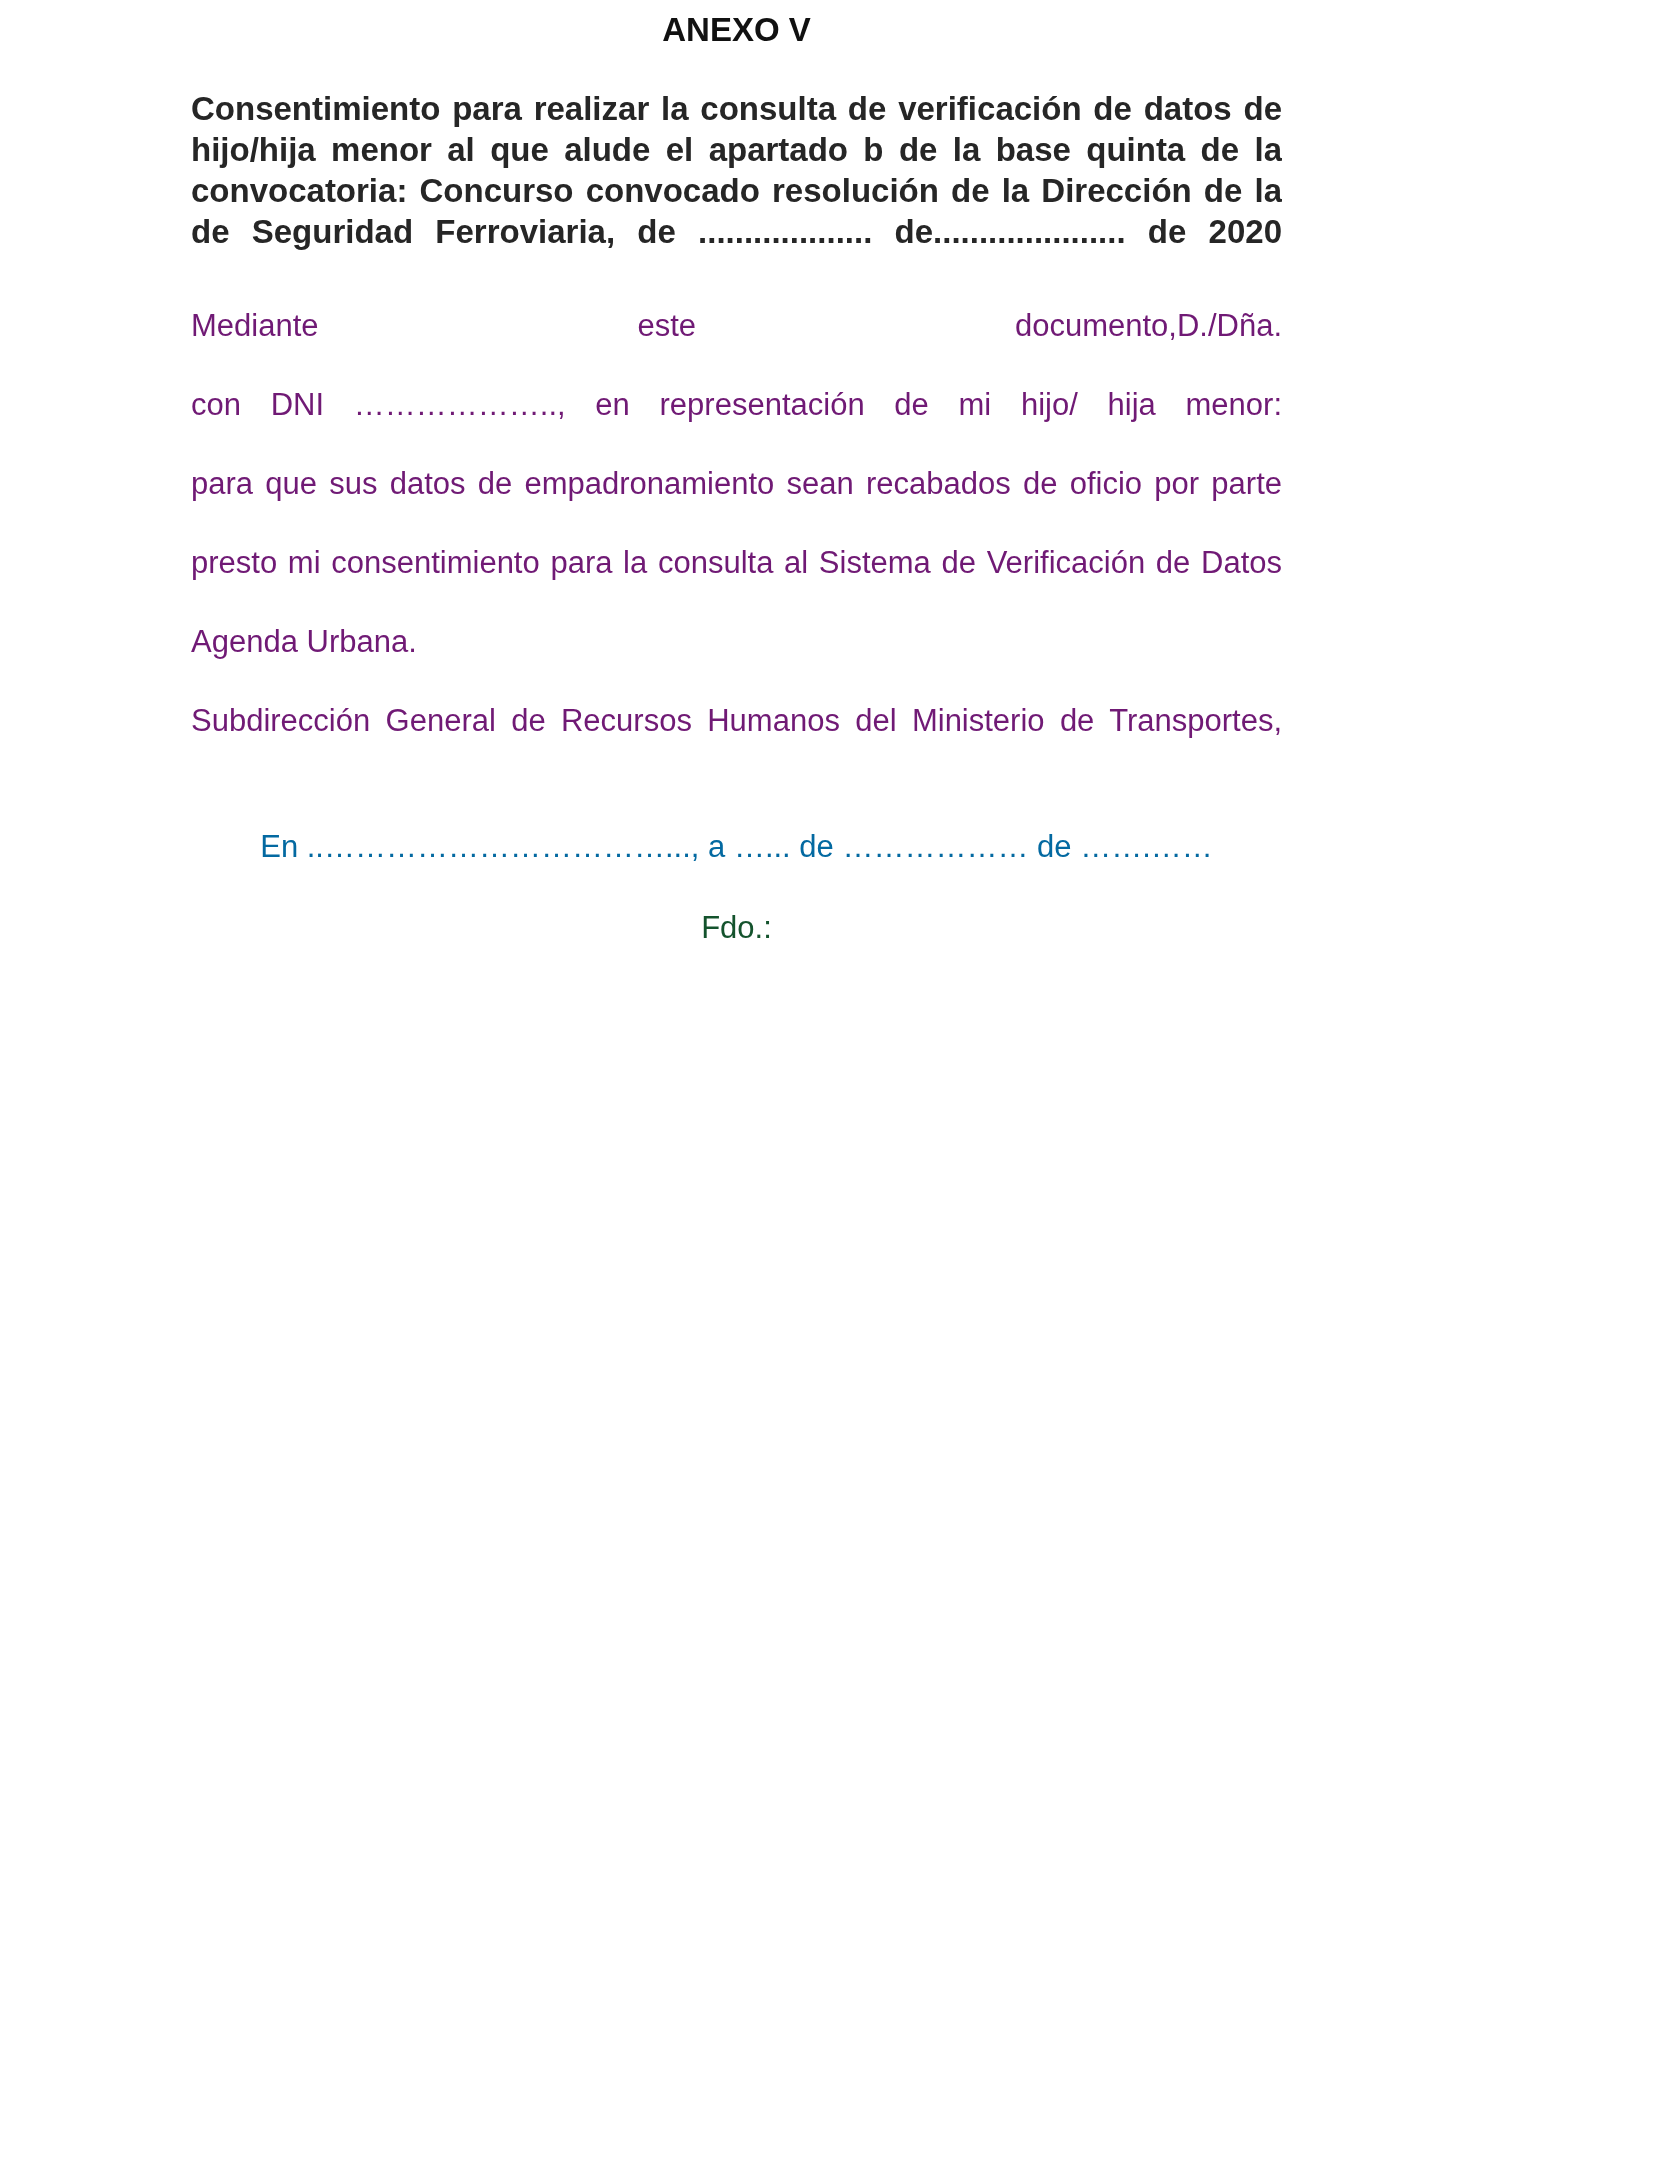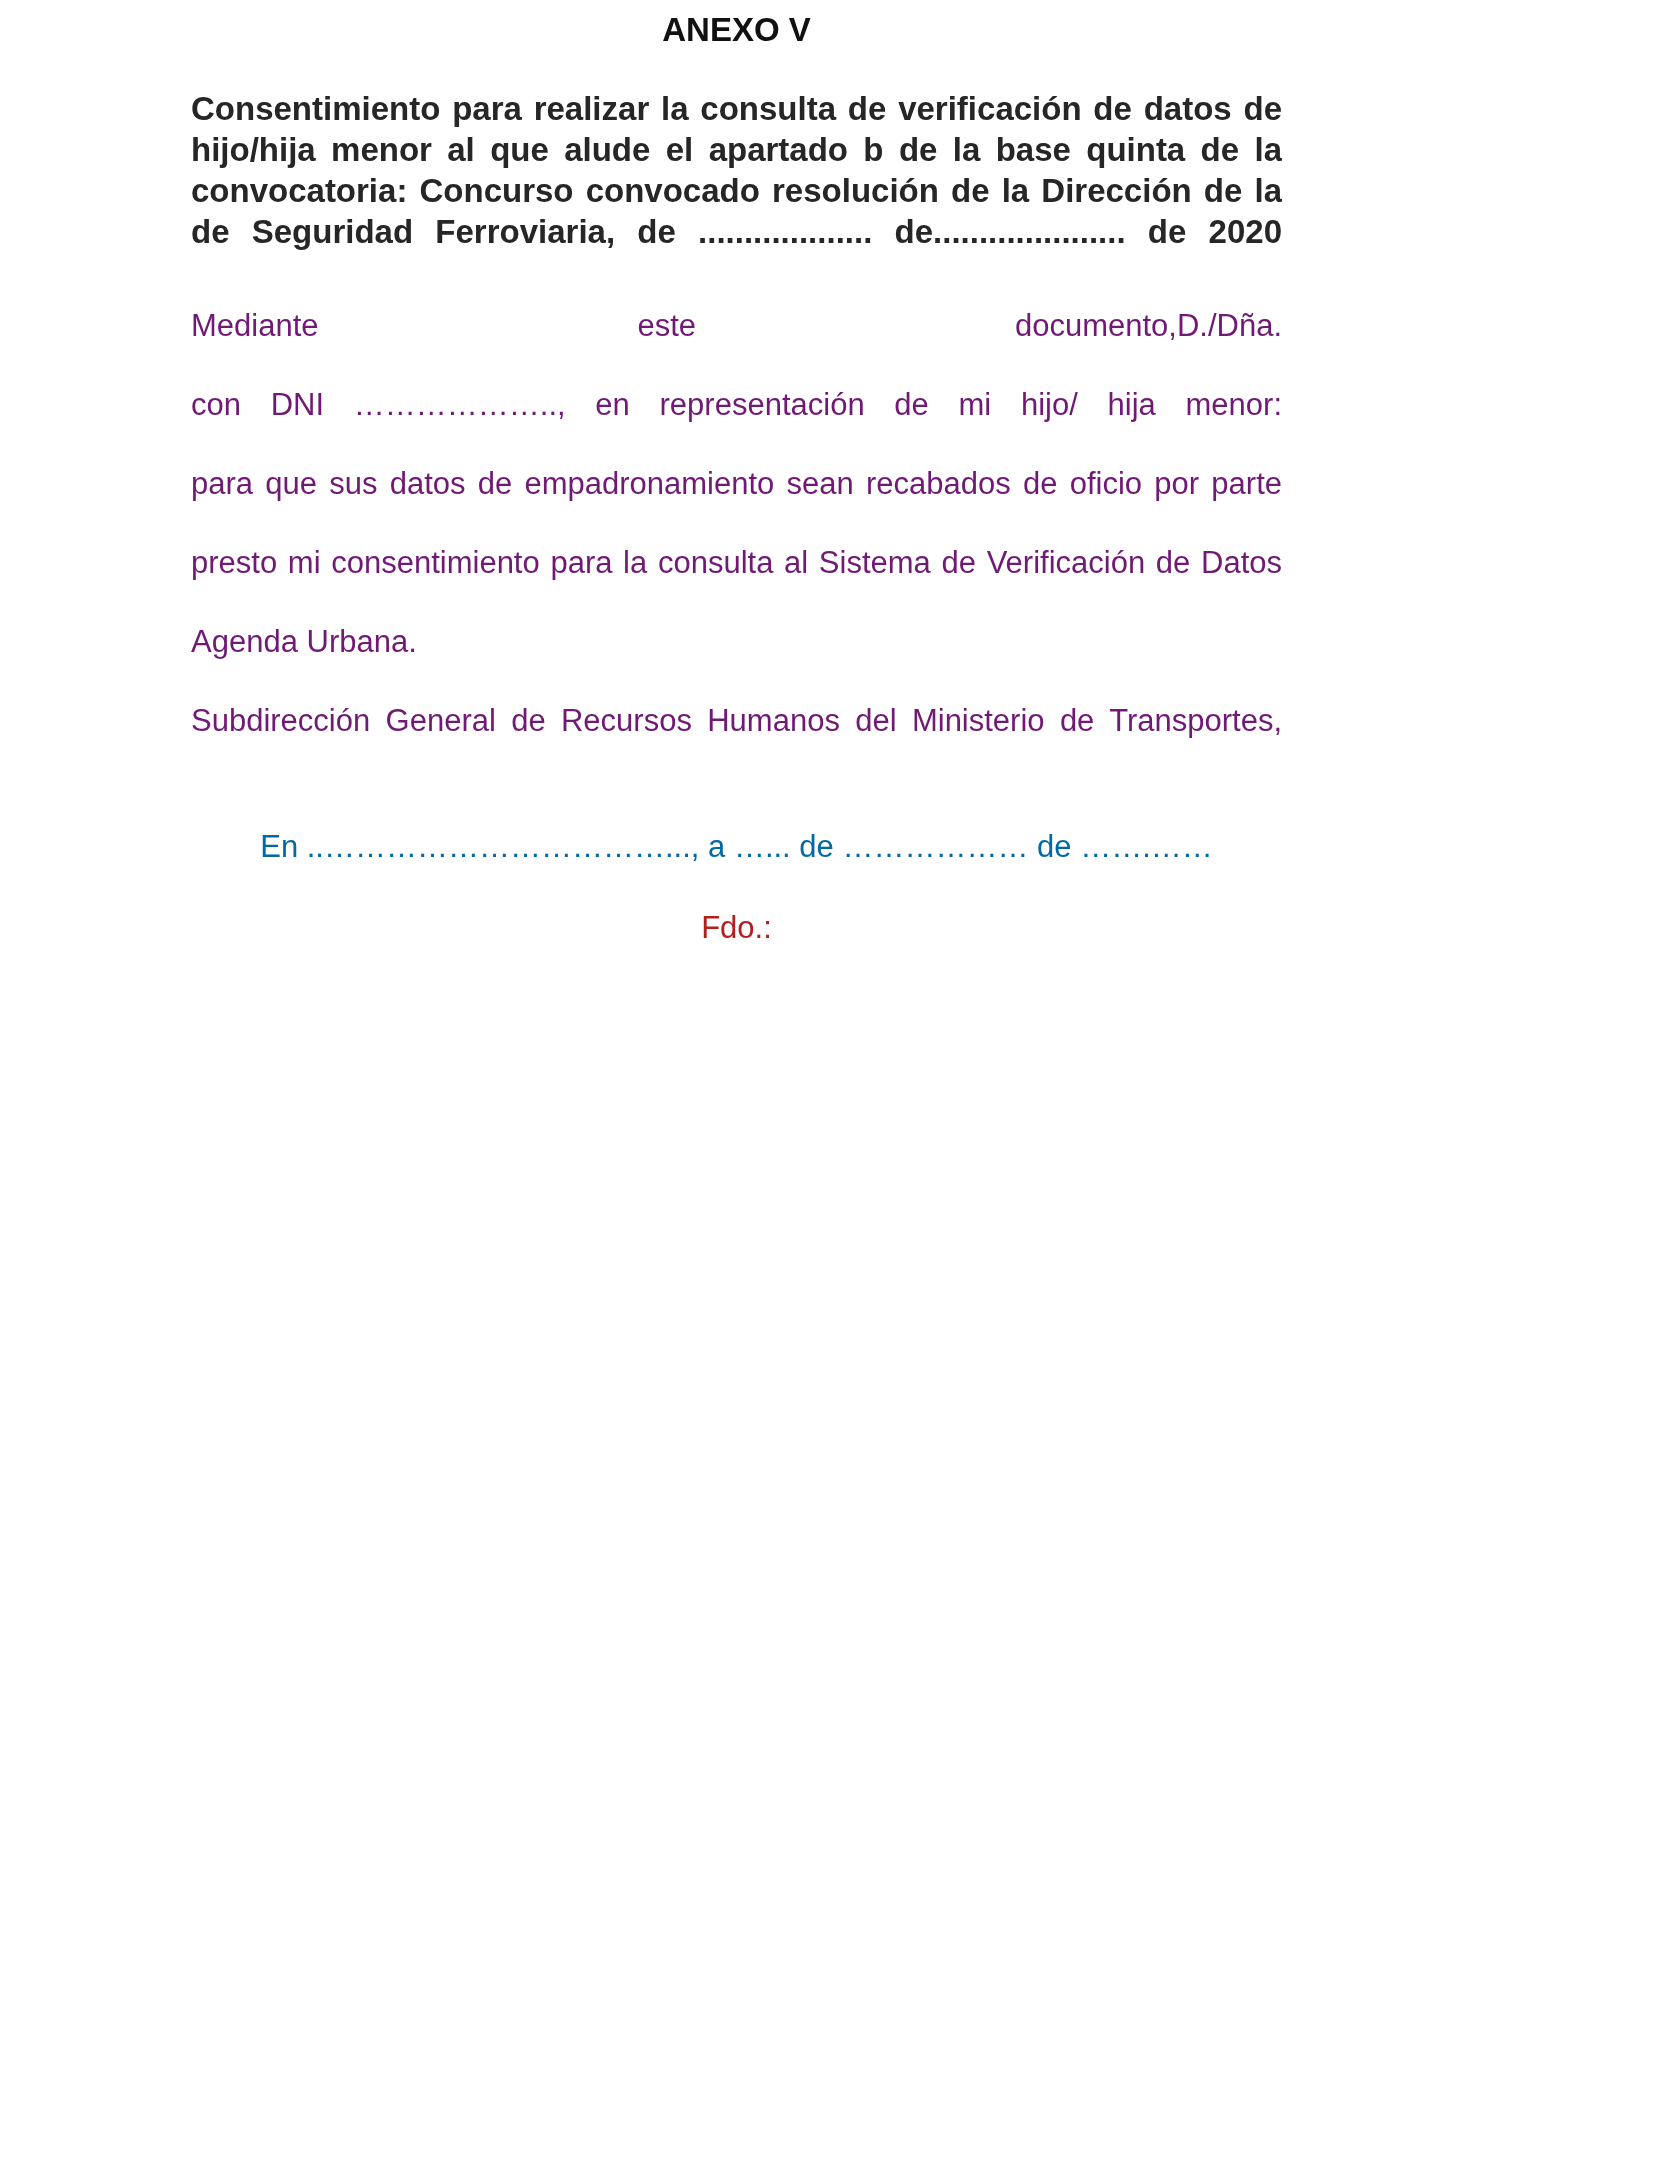--- a/index.html
+++ b/index.html
@@ -63,21 +63,21 @@
     line-height: 38px;
     text-align: center;
     color: #0369a1;
     white-space: nowrap;
   }
   .fdo-line {
     margin-top: 43px;
     font-size: 31px;
     line-height: 38px;
     text-align: center;
-    color: #b91c1c;
+    color: #14532d;
   }
 </style>
 </head>
 <body>
 
 <div class="page">
 
   <h1 class="doc-title">ANEXO V</h1>
 
   <div class="intro">

